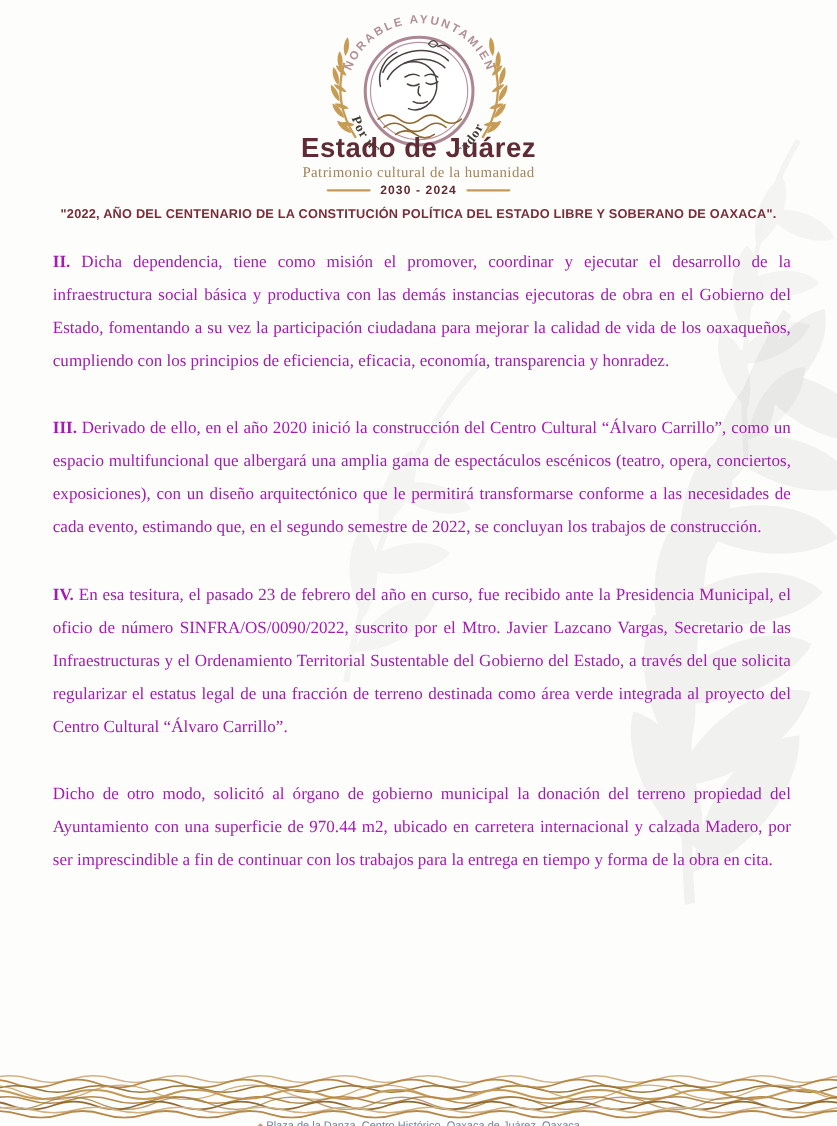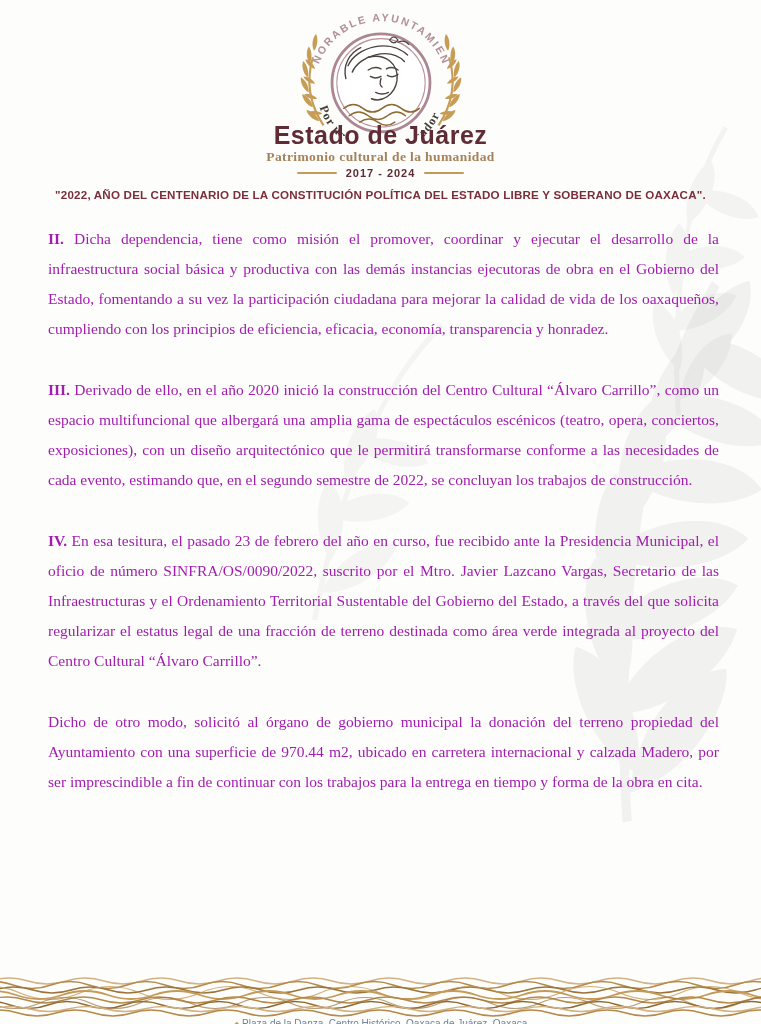--- a/index.html
+++ b/index.html
@@ -24,21 +24,21 @@
     font-family:"Liberation Sans", sans-serif;
     font-weight:800;
     font-size:25px;
     letter-spacing:.5px;
     color:#5f2b34;
     line-height:1.05;
   }
   .city-sub{
     font-family:"Liberation Serif", serif;
     font-size:13.5px;
-    font-weight:bold;
+    font-weight:normal;
     color:#a5825a;
     letter-spacing:.4px;
     margin-top:1px;
   }
   .period-row{
     display:flex;align-items:center;justify-content:center;gap:9px;
     margin-top:2px;
   }
   .period-row .dash{width:40px;height:2px;background:#c49a58;border-radius:1px;}
   .period{
@@ -194,21 +194,21 @@
       </text>
       <text font-family="Liberation Serif, serif" font-size="11.5" font-weight="bold" fill="#433c35" letter-spacing="1">
         <textPath href="#arcBot" startOffset="50%" text-anchor="middle">Por una ciudad educadora</textPath>
       </text>
     </svg>
 
     <div class="city-title">Estado de Juárez</div>
     <div class="city-sub">Patrimonio cultural de la humanidad</div>
     <div class="period-row">
       <span class="dash"></span>
-      <span class="period">2017 - 2024</span>
+      <span class="period">2030 - 2024</span>
       <span class="dash"></span>
     </div>
 
     <div class="quote-line">"2022, AÑO DEL CENTENARIO DE LA CONSTITUCIÓN POLÍTICA DEL ESTADO LIBRE Y SOBERANO DE OAXACA".</div>
   </div>
 
   <div class="doc-body">
     <p><strong>II.</strong><span> Dicha dependencia, tiene como misión el promover, coordinar y ejecutar el desarrollo de la infraestructura social básica y productiva con las demás instancias ejecutoras de obra en el Gobierno del Estado, fomentando a su vez la participación ciudadana para mejorar la calidad de vida de los oaxaqueños, cumpliendo con los principios de eficiencia, eficacia, economía, transparencia y honradez.</span></p>
     <p><strong>III.</strong><span> Derivado de ello, en el año 2020 inició la construcción del Centro Cultural “Álvaro Carrillo”, como un espacio multifuncional que albergará una amplia gama de espectáculos escénicos (teatro, opera, conciertos, exposiciones), con un diseño arquitectónico que le permitirá transformarse conforme a las necesidades de cada evento, estimando que, en el segundo semestre de 2022, se concluyan los trabajos de construcción.</span></p>
     <p><strong>IV.</strong><span> En esa tesitura, el pasado 23 de febrero del año en curso, fue recibido ante la Presidencia Municipal, el oficio de número SINFRA/OS/0090/2022, suscrito por el Mtro. Javier Lazcano Vargas, Secretario de las Infraestructuras y el Ordenamiento Territorial Sustentable del Gobierno del Estado, a través del que solicita regularizar el estatus legal de una fracción de terreno destinada como área verde integrada al proyecto del Centro Cultural “Álvaro Carrillo”.</span></p>

